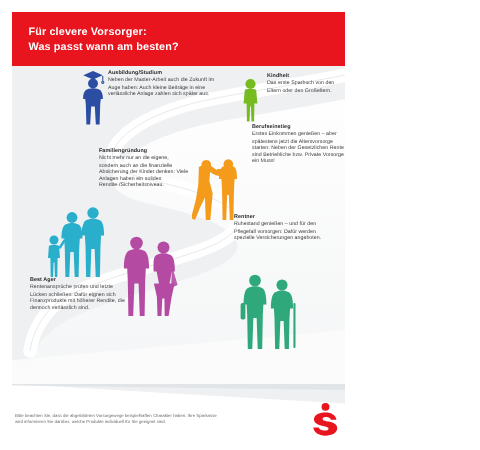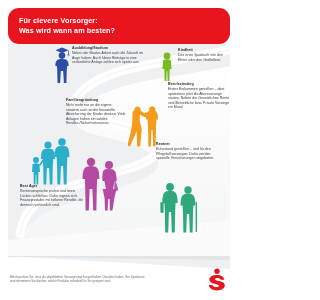--- a/index.html
+++ b/index.html
@@ -12,21 +12,20 @@
   }
   #poster{
     position:absolute;inset:0;
     background:#ffffff;
   }
   
   .header{
     position:absolute;left:8px;top:8px;
     width:222px;height:36px;
     background:#e8141e;
-    border-radius:11px;
   }
   .header .h-line{
     color:#ffffff;
     font-weight:bold;
     font-size:7.2px;
     line-height:9.6px;
     letter-spacing:.1px;
   }
   .header .h-inner{
     position:absolute;left:11px;top:8px;
@@ -71,21 +70,21 @@
   }
 </style>
 </head>
 <body>
 
 <div id="poster">
 
   <div class="header">
     <div class="h-inner">
       <div class="h-line">Für clevere Vorsorger:</div>
-      <div class="h-line">Was wird wann am besten?</div>
+      <div class="h-line">Was passt wann am besten?</div>
     </div>
   </div>
 
   <div class="stage">
 
     <svg class="path-svg" width="222" height="212" viewBox="0 0 222 212">
       <defs>
         <linearGradient id="pathgrad" x1="0" y1="0" x2="0" y2="1">
           <stop offset="0%" stop-color="#ffffff"></stop>
           <stop offset="100%" stop-color="#f4f5f6"></stop>

